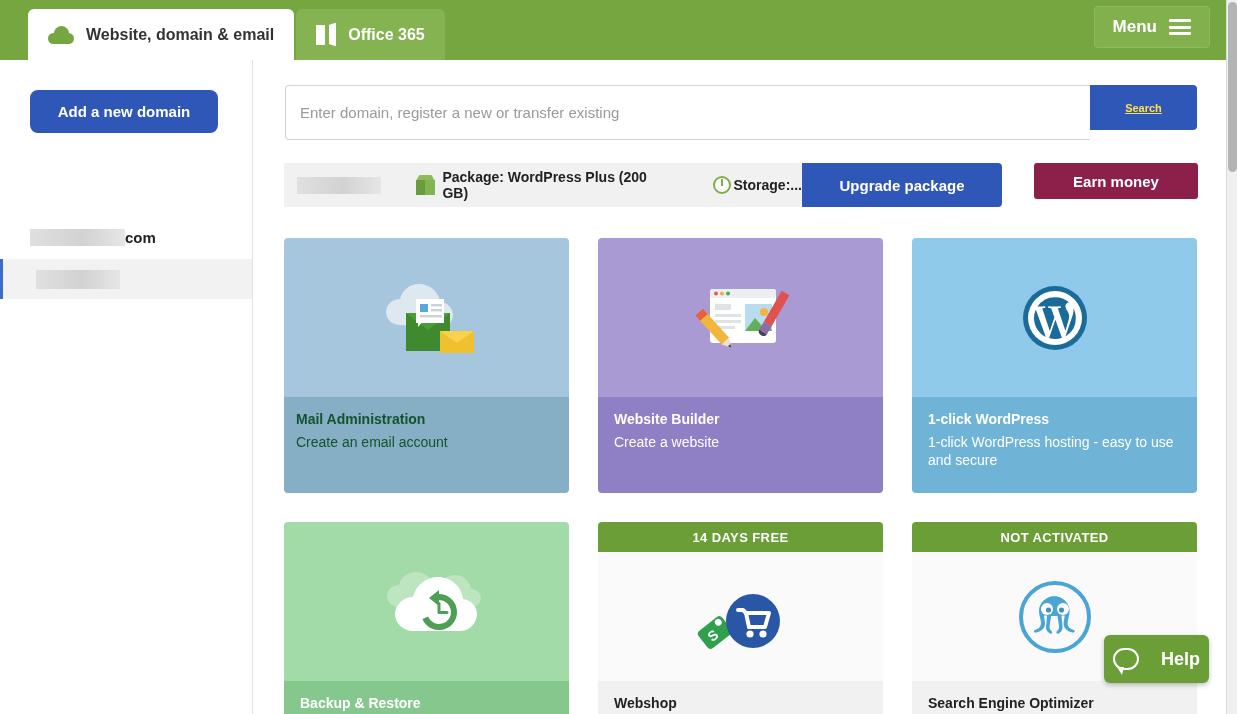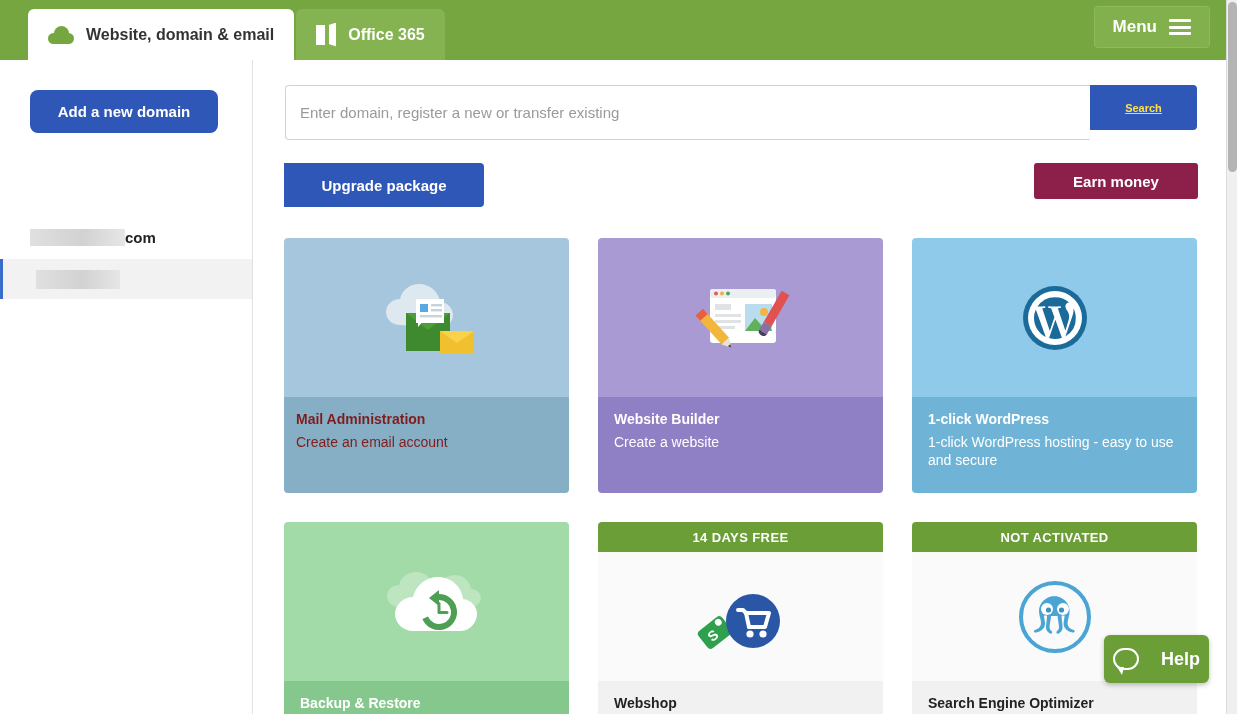--- a/index.html
+++ b/index.html
@@ -194,21 +194,21 @@
     font-size: 13px; font-weight: bold; letter-spacing: .4px;
   }
   .card .art {
     flex: 1; display: flex; align-items: center; justify-content: center;
   }
   .card .label { padding: 14px 16px 0 16px; }
   .card .title { font-size: 14px; font-weight: bold; margin-bottom: 6px; }
   .card .desc  { font-size: 14px; line-height: 1.32; }
 
   .card.mail .art   { background:#a6c6dd; }
-  .card.mail .label { background:#86aec4; color:#7f1d1d; height: 96px; padding-left: 12px; }
+  .card.mail .label { background:#86aec4; color:#14532d; height: 96px; padding-left: 12px; }
   .card.builder .art   { background:#a99ad4; }
   .card.builder .label { background:#8f7fc4; color:#ffffff; height: 96px; }
   .card.wp .art   { background:#8fcaea; }
   .card.wp .label { background:#6fb4d6; color:#ffffff; height: 96px; }
   .card.backup .art   { background:#a3dba8; }
   .card.backup .label { background:#86c78e; color:#ffffff; height: 96px; }
   .card.shop .art   { background:#fafafa; }
   .card.shop .label { background:#f1f1f1; color:#222222; height: 96px; }
   .card.seo .art   { background:#fafafa; }
   .card.seo .label { background:#f1f1f1; color:#222222; height: 96px; }
@@ -278,20 +278,35 @@
 </div>
 
 <div class="main">
 
   <div class="searchrow">
     <input class="search-input" type="text" placeholder="Enter domain, register a new or transfer existing" style="">
     <button class="search-btn">Search</button>
   </div>
 
   <div class="pkgbar">
+    <div class="pkg-info">
+      <span class="redact pkg-site"></span>
+      <span class="pkg-pack">
+        <span class="box-ico">
+          <span class="top"></span>
+            <span class="lf"></span>
+            <span class="rt"></span>
+        </span>
+        <span>Package: WordPress Plus (200 GB)</span>
+      </span>
+      <span class="pkg-stor">
+        <span class="stor-ico"></span>
+        <span>Storage:...</span>
+      </span>
+    </div>
     <button class="upgrade-btn">Upgrade package</button>
   </div>
   <button class="earn-btn">Earn money</button>
 
   <div class="grid">
 
     <div class="card mail">
       <div class="art">
         <svg width="110" height="90" viewBox="0 0 110 90">
           <path d="M28 52c-8 0-14-6-14-13s6-13 14-13c2-9 10-15 19-15 11 0 20 8 21 18 7 0 13 6 13 13s-6 13-13 13z" fill="#e8eef2" opacity=".85"></path>

